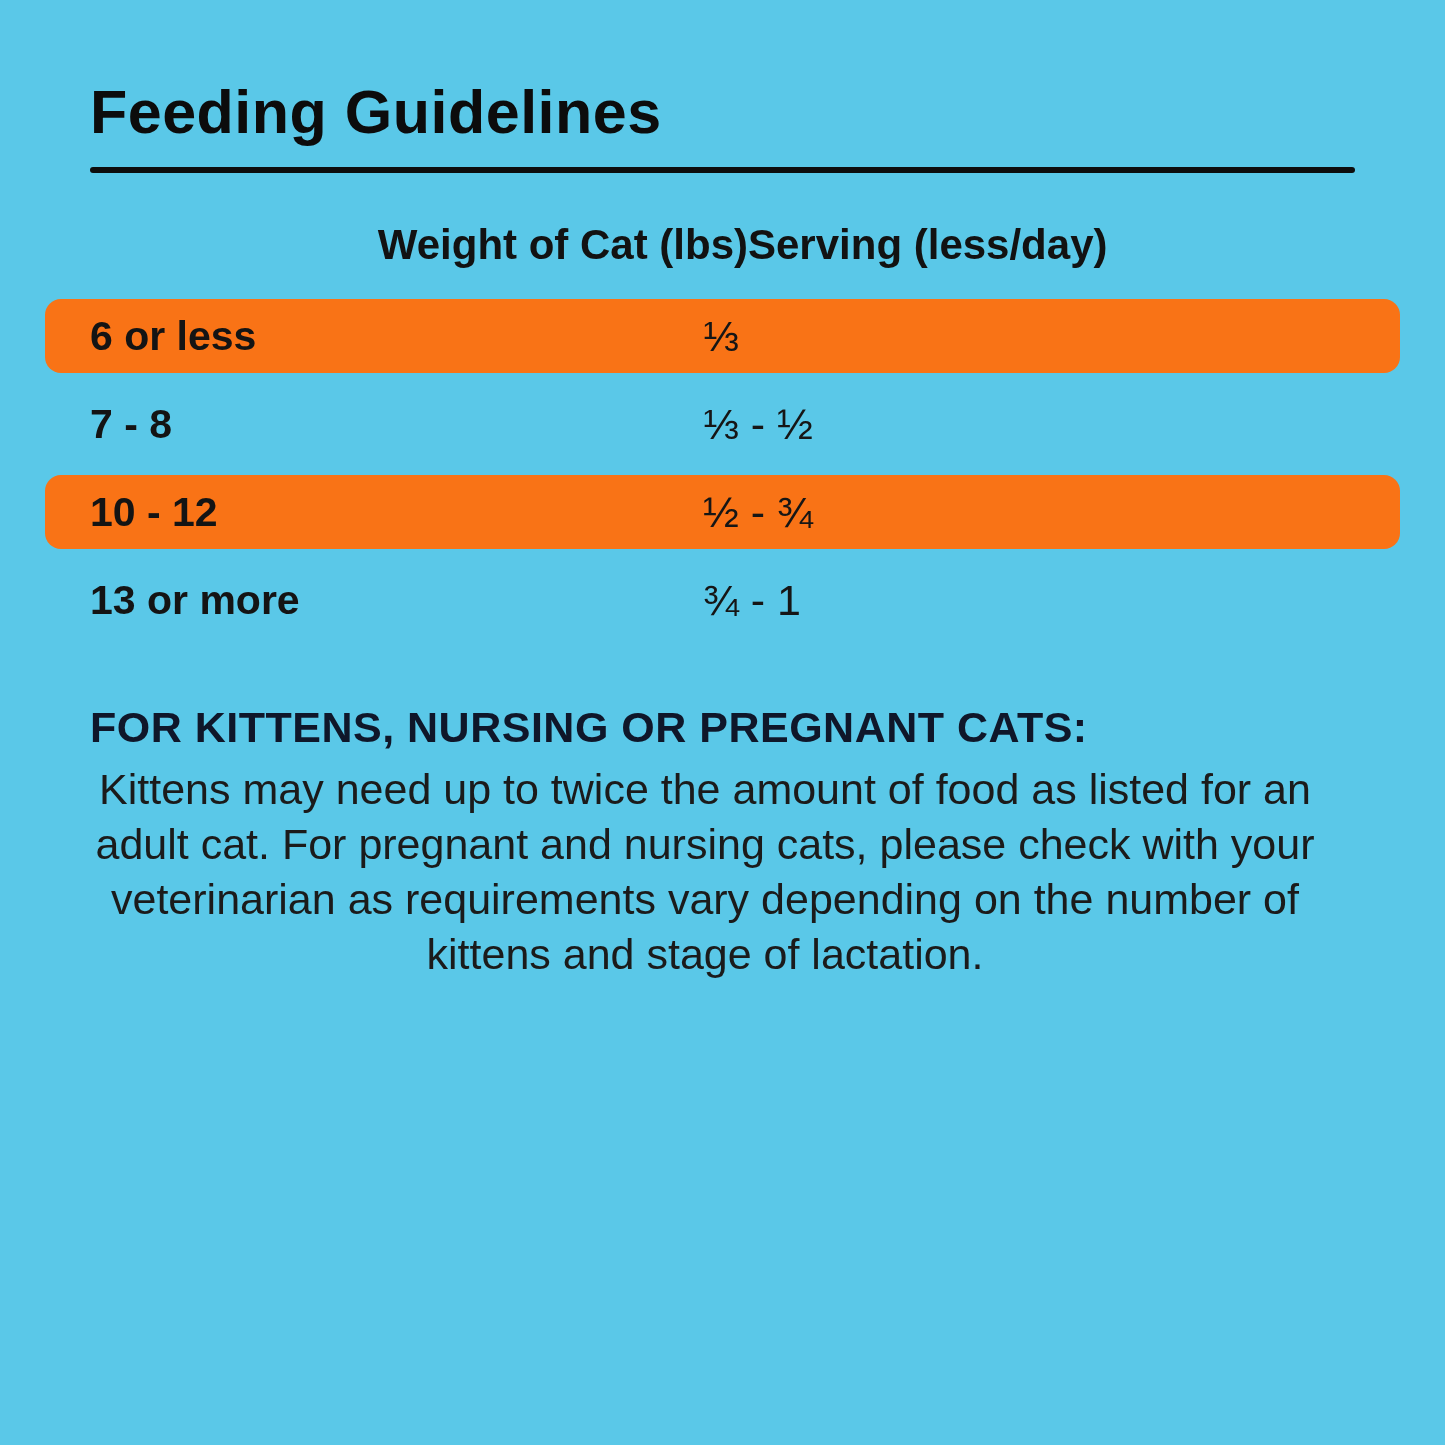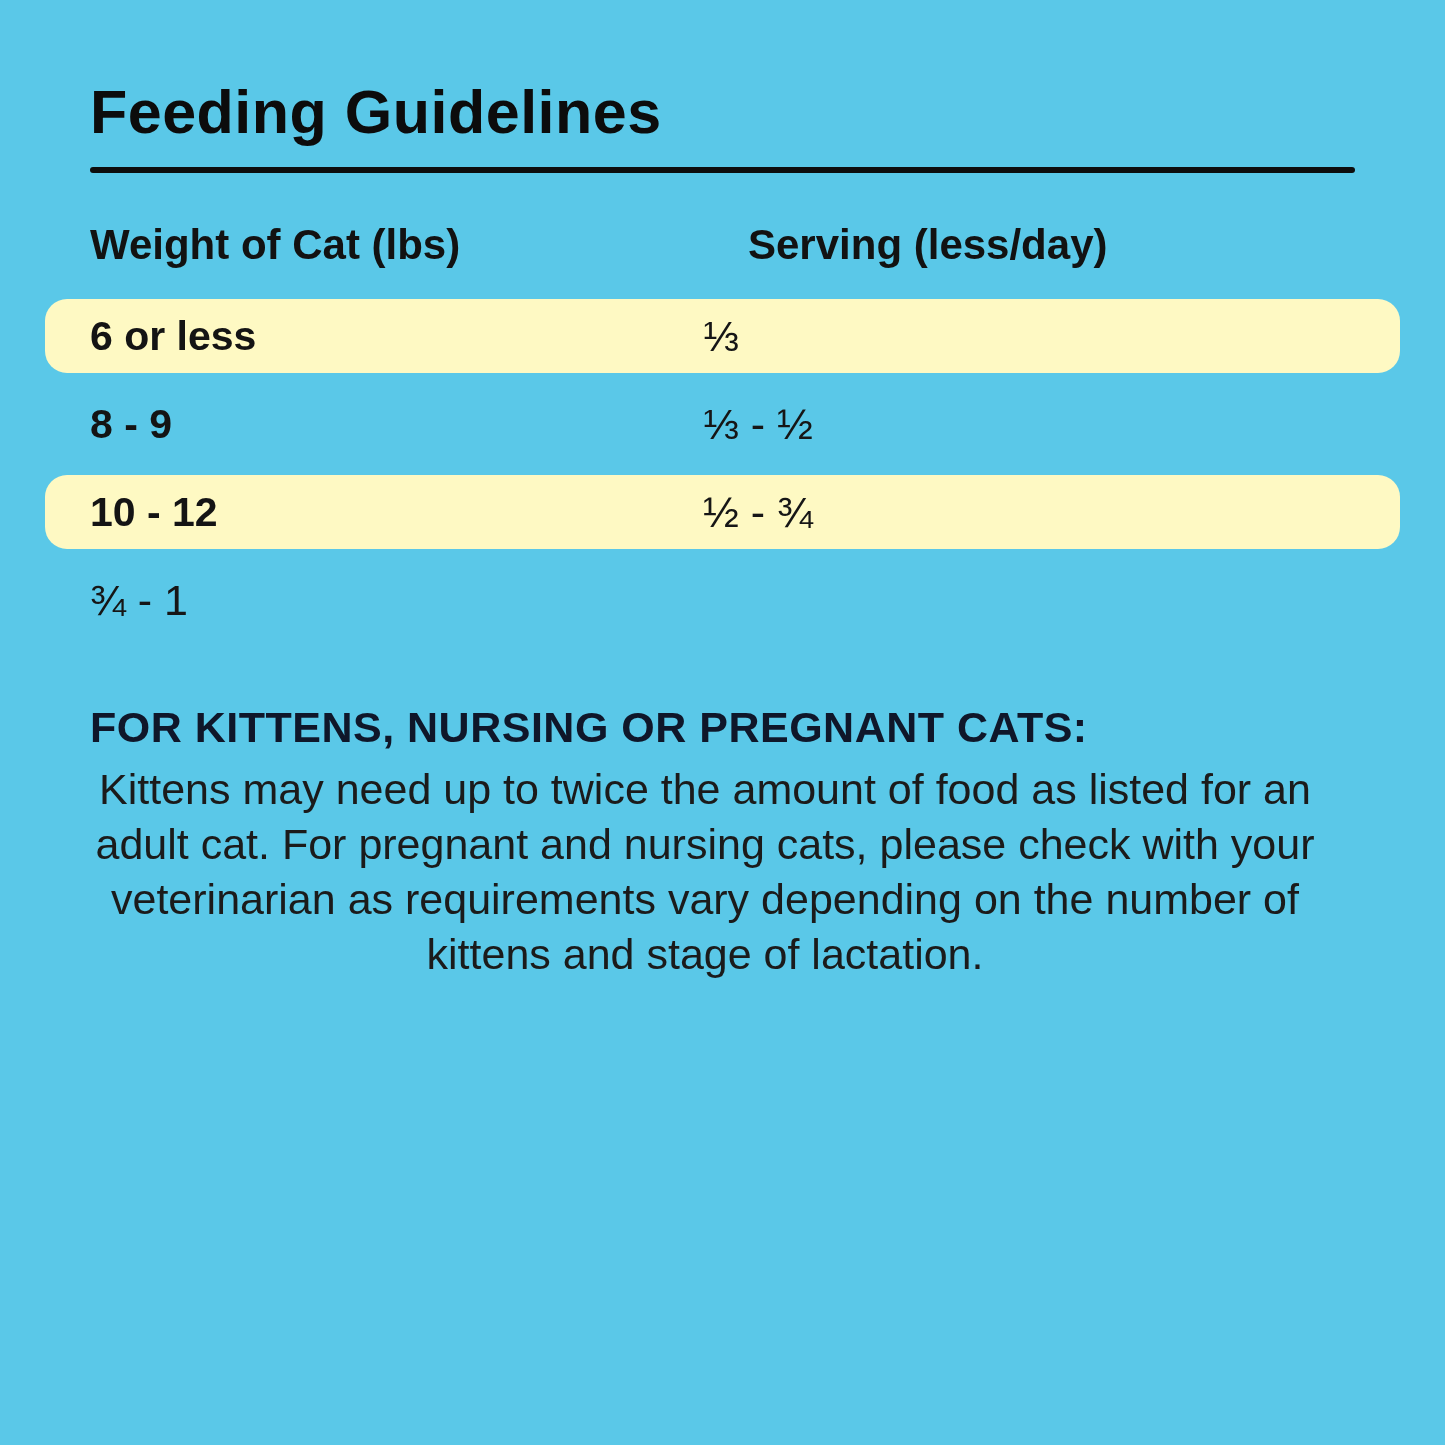--- a/index.html
+++ b/index.html
@@ -40,38 +40,38 @@
   }
   .thead {
     display: flex;
     margin: 0 0 30px 90px;
     font-size: 42px;
     font-weight: bold;
     color: #121212;
   }
   .th-weight {
     width: 658px;
+    text-align: right;
   }
   .rows {
     display: flex;
     flex-direction: column;
     gap: 14px;
   }
   .row {
     display: flex;
     align-items: center;
     height: 74px;
     margin: 0 45px;
     padding-left: 45px;
     border-radius: 16px;
     font-size: 41px;
   }
   .row.striped {
-    background: #fef9c3;
-    border-radius: 22px;
+    background: #f97316;
   }
   .cell-weight {
     width: 613px;
     font-weight: bold;
     color: #141414;
   }
   .cell-serving {
     font-size: 43px;
     font-weight: normal;
     color: #161616;
@@ -108,28 +108,29 @@
       <div class="th-weight">Weight of Cat (lbs)</div>
       <div class="th-serving">Serving (less/day)</div>
     </div>
 
     <div class="rows">
       <div class="row striped">
         <div class="cell-weight">6 or less</div>
         <div class="cell-serving">⅓</div>
       </div>
       <div class="row">
-        <div class="cell-weight">8 - 9</div>
+        <div class="cell-weight">7 - 8</div>
         <div class="cell-serving">⅓ - ½</div>
       </div>
       <div class="row striped">
         <div class="cell-weight">10 - 12</div>
         <div class="cell-serving">½ - ¾</div>
       </div>
       <div class="row">
+        <div class="cell-weight">13 or more</div>
         <div class="cell-serving">¾ - 1</div>
       </div>
     </div>
   </div>
 
   <div class="note">
     <p class="note-heading">FOR KITTENS, NURSING OR PREGNANT CATS:</p>
     <p class="note-body">Kittens may need up to twice the amount of food as listed for an adult cat. For pregnant and nursing cats, please check with your veterinarian as requirements vary depending on the number of kittens and stage of lactation.</p>
   </div>
 

